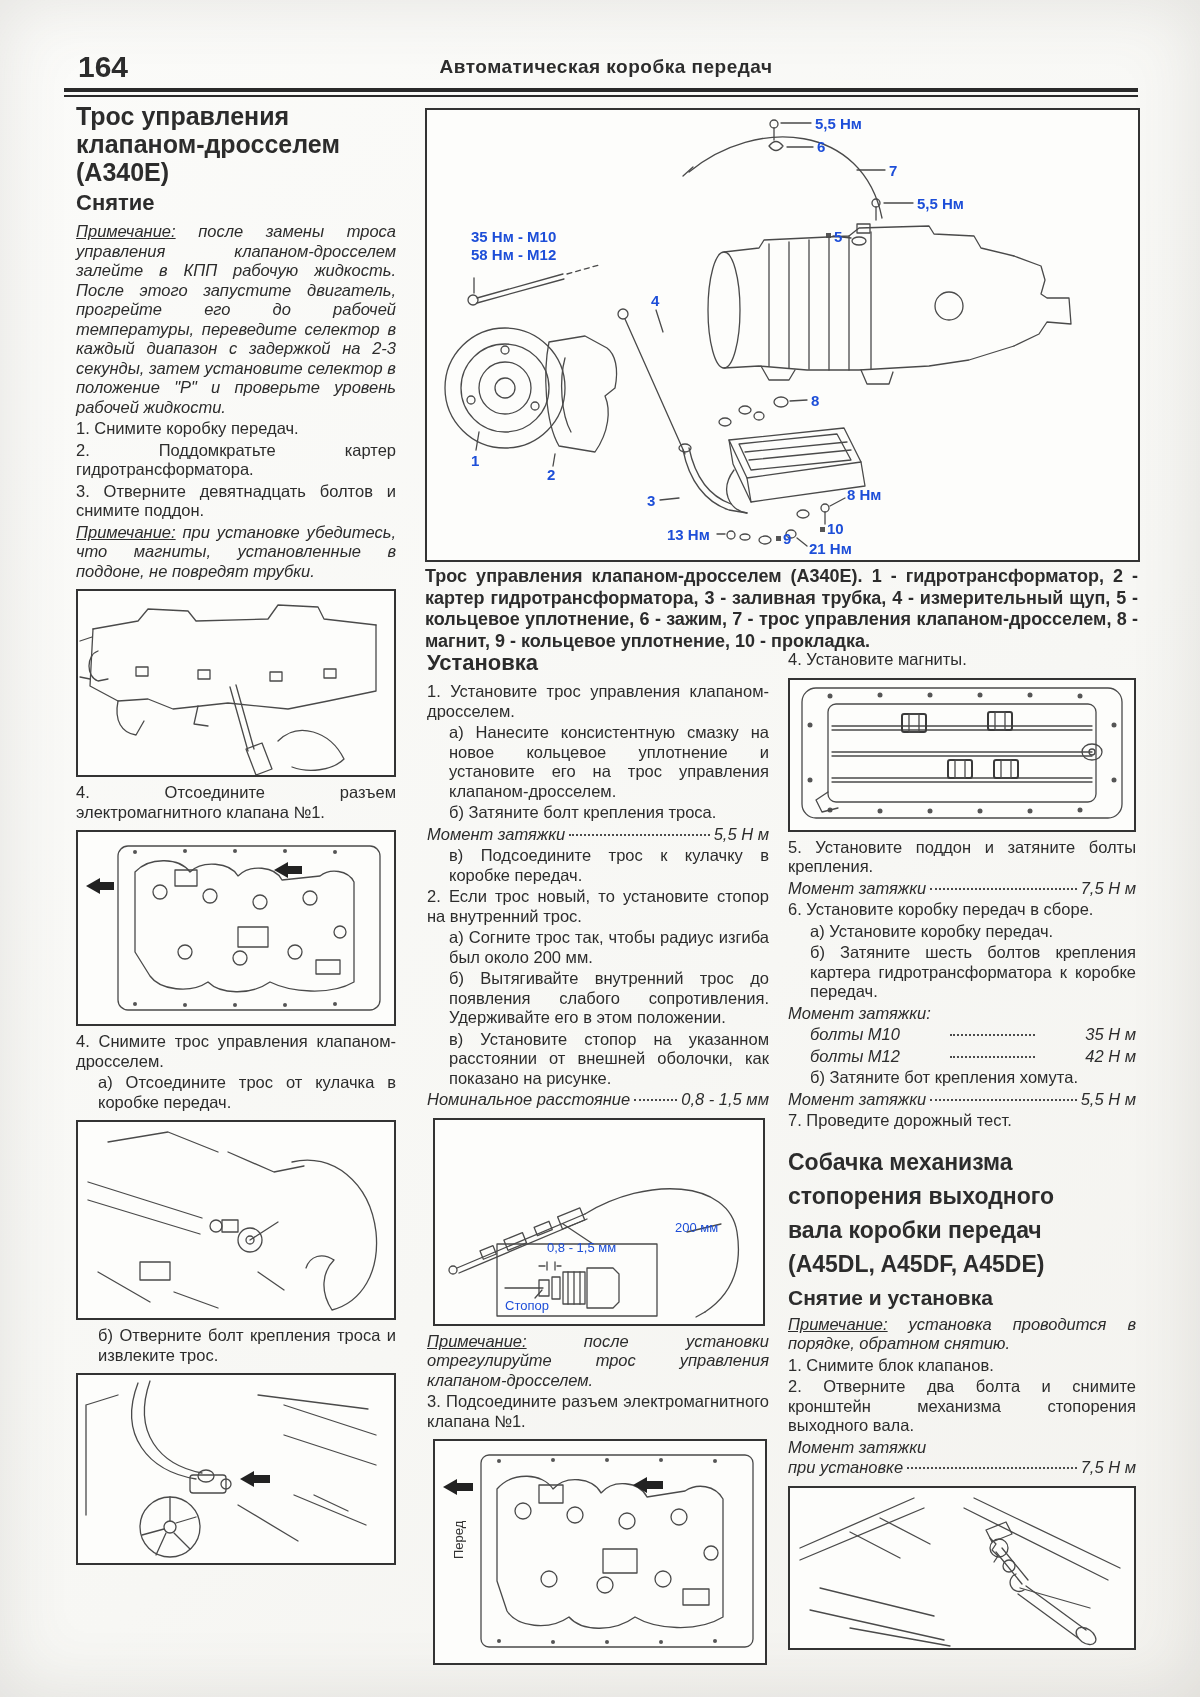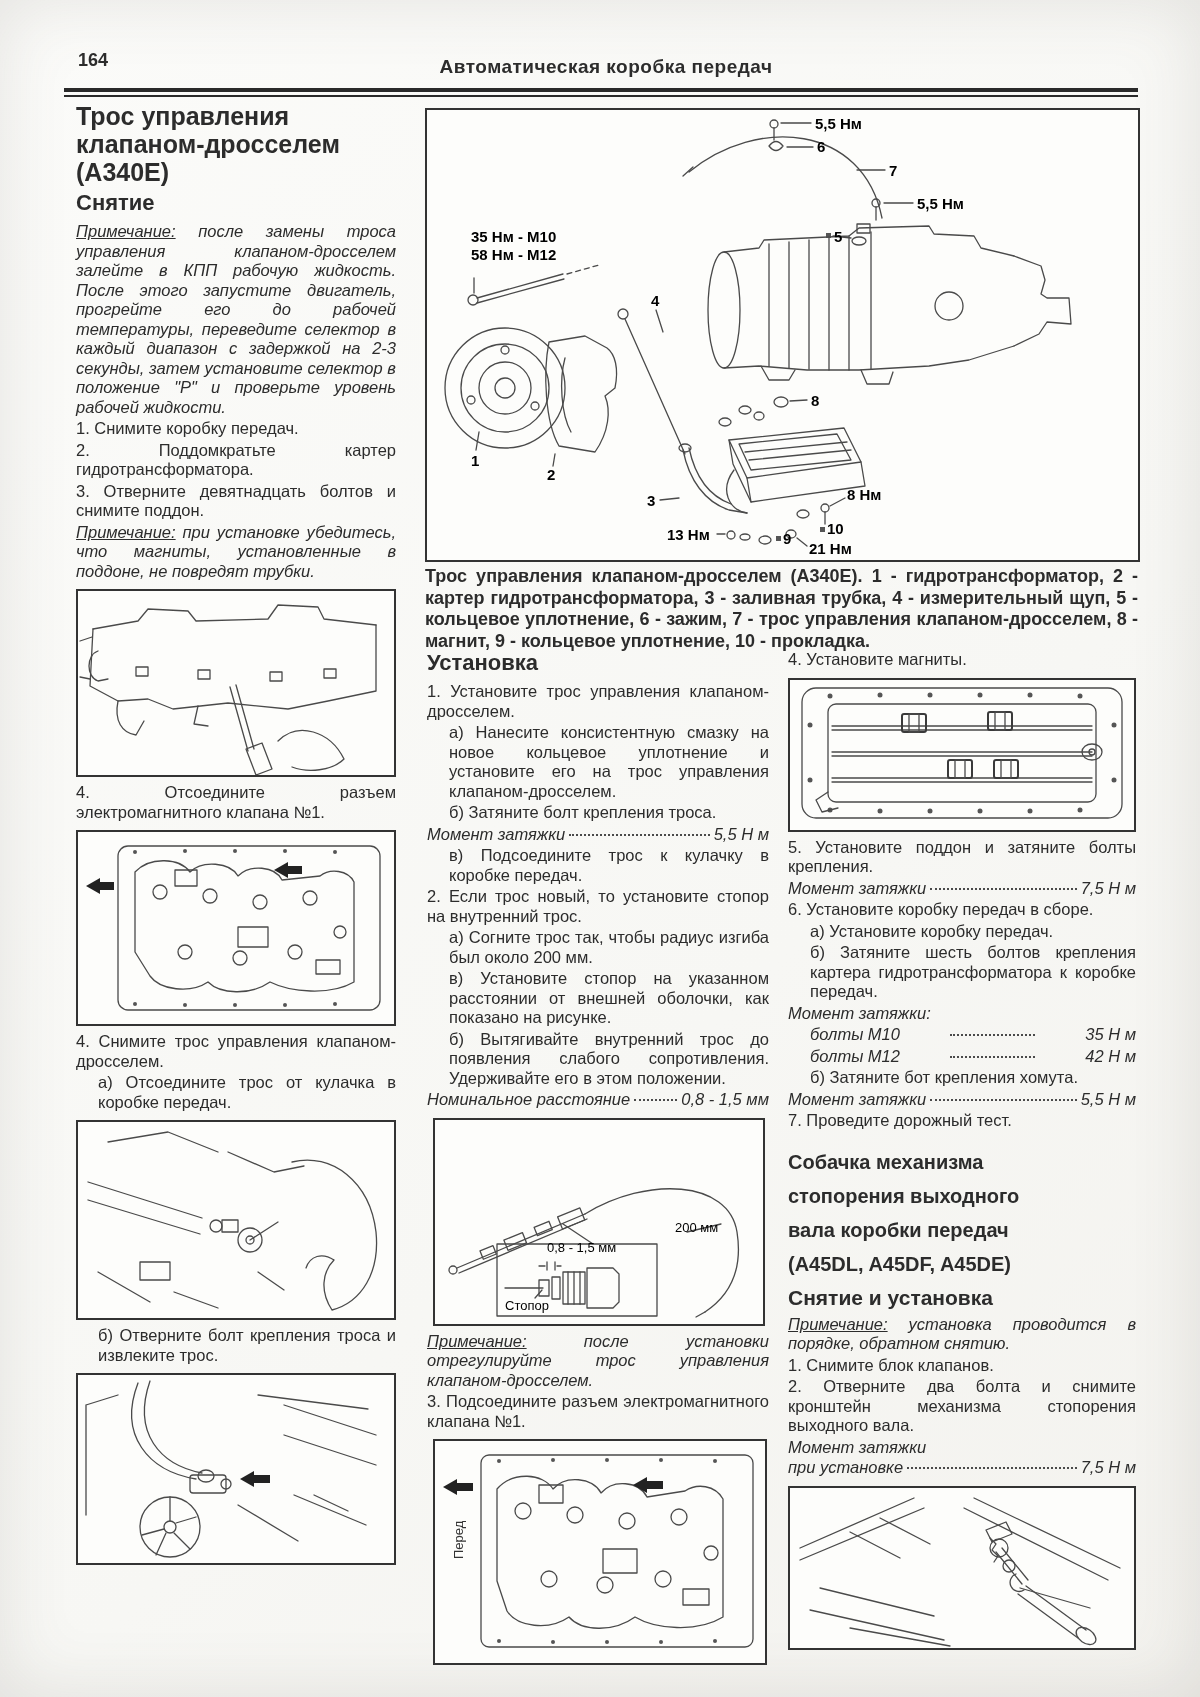--- a/index.html
+++ b/index.html
@@ -4,48 +4,48 @@
 <style>
   html,body{margin:0;padding:0;}
   body{
     width:1200px;height:1697px;position:relative;
     font-family:"Liberation Sans",sans-serif;
     background:#eceae6;color:#2c2c2c;
   }
   .page{position:absolute;inset:0;background:linear-gradient(135deg,#fbfbf9 0%,#f7f7f4 60%,#f3f2ee 100%);
     box-shadow:inset 0 0 70px rgba(90,85,75,.14);}
   
-  .pgnum{position:absolute;left:78px;top:50px;font-size:18px;font-weight:bold;}
+  .pgnum{position:absolute;left:78px;top:50px;font-size:30px;font-weight:bold;}
   .htitle{position:absolute;left:75px;width:1062px;top:56px;text-align:center;font-size:19px;font-weight:bold;letter-spacing:.5px;}
   .hrule{position:absolute;left:64px;width:1074px;top:88px;height:3px;border-top:4px solid #2a2a2a;border-bottom:2px solid #2a2a2a;}
   
   .col{font-size:16.5px;line-height:19.5px;}
   .col p{margin:0 0 2px 0;text-align:justify;}
   .col-left{position:absolute;left:76px;top:102px;width:320px;}
   .col-mid{position:absolute;left:427px;top:650px;width:342px;}
   .col-right{position:absolute;left:788px;top:650px;width:348px;}
   .h-title{font-size:25px;line-height:28px;font-weight:bold;margin:0 0 4px 0;}
   .h-sec{font-size:22px;font-weight:bold;margin:0 0 6px 0;line-height:26px;}
-  .h-big{font-size:20px;line-height:34px;font-weight:bold;margin:14px 0 4px 0;}
+  .h-big{font-size:23px;line-height:34px;font-weight:bold;margin:14px 0 4px 0;}
   .h-sub{font-size:21px;font-weight:bold;margin:0 0 5px 0;line-height:25px;}
   .note{font-style:italic;}
   .nl{text-decoration:underline;font-style:italic;}
   .sub{padding-left:22px;}
   .torque{font-style:italic;display:flex;align-items:baseline;margin:1px 0 2px 0;}
   .torque .dots{flex:1;border-bottom:2px dotted #4a4a4a;margin:0 4px;transform:translateY(-4px);min-width:20px;}
   .torque.sub{padding-left:22px;gap:46px;}
   .fig{border:2px solid #333;background:#fdfdfb;position:relative;margin:8px 0 6px 0;overflow:hidden;}
   .fig svg{display:block;}
   .sk{stroke:#4a4a4a;stroke-width:1.3;fill:none;stroke-linecap:round;stroke-linejoin:round;}
   .skb{stroke:#3a3a3a;stroke-width:2;fill:none;}
   .arr{fill:#222;stroke:none;}
   .dot{fill:#555;stroke:none;}
   
   .fig-main{position:absolute;left:425px;top:108px;width:711px;height:450px;border:2px solid #333;background:#fdfdfb;}
-  .flabel{position:absolute;font-size:15px;font-weight:bold;color:#000000;white-space:nowrap;}
+  .flabel{position:absolute;font-size:15px;font-weight:bold;color:#1d4ed8;white-space:nowrap;}
   .flabel.sm{font-size:13px;font-weight:normal;}
   .caption{position:absolute;left:425px;top:566px;width:713px;font-weight:bold;font-size:18px;line-height:21.5px;text-align:justify;}
   .vlabel{position:absolute;font-size:13px;color:#333;transform:rotate(-90deg);transform-origin:left top;white-space:nowrap;}
 </style>
 </head>
 <body>
 
 <div class="page">
 
   <div class="pgnum">164</div>
@@ -269,22 +269,22 @@
     <p class="sub">а) Нанесите консистентную смазку на новое кольцевое уплотнение и установите его на трос управления клапаном-дросселем.</p>
     <p class="sub">б) Затяните болт крепления троса.</p>
     <div class="torque">
       <span>Момент затяжки</span>
         <span class="dots"></span>
         <span>5,5 Н м</span>
     </div>
     <p class="sub">в) Подсоедините трос к кулачку в коробке передач.</p>
     <p>2. Если трос новый, то установите стопор на внутренний трос.</p>
     <p class="sub">а) Согните трос так, чтобы радиус изгиба был около 200 мм.</p>
+    <p class="sub">б) Вытягивайте внутренний трос до появления слабого сопротивления. Удерживайте его в этом положении.</p>
     <p class="sub">в) Установите стопор на указанном расстоянии от внешней оболочки, как показано на рисунке.</p>
-    <p class="sub">б) Вытягивайте внутренний трос до появления слабого сопротивления. Удерживайте его в этом положении.</p>
     <div class="torque">
       <span>Номинальное расстояние</span>
         <span class="dots"></span>
         <span>0,8 - 1,5 мм</span>
     </div>
 
     <div class="fig" style="height:204px;margin-left:6px;width:328px;">
       <svg width="328" height="204" viewBox="0 0 328 204">
         <circle class="sk" cx="18" cy="150" r="4"></circle>
         <path class="sk" d="M22,148 L150,94 M24,153 L152,99"></path>

